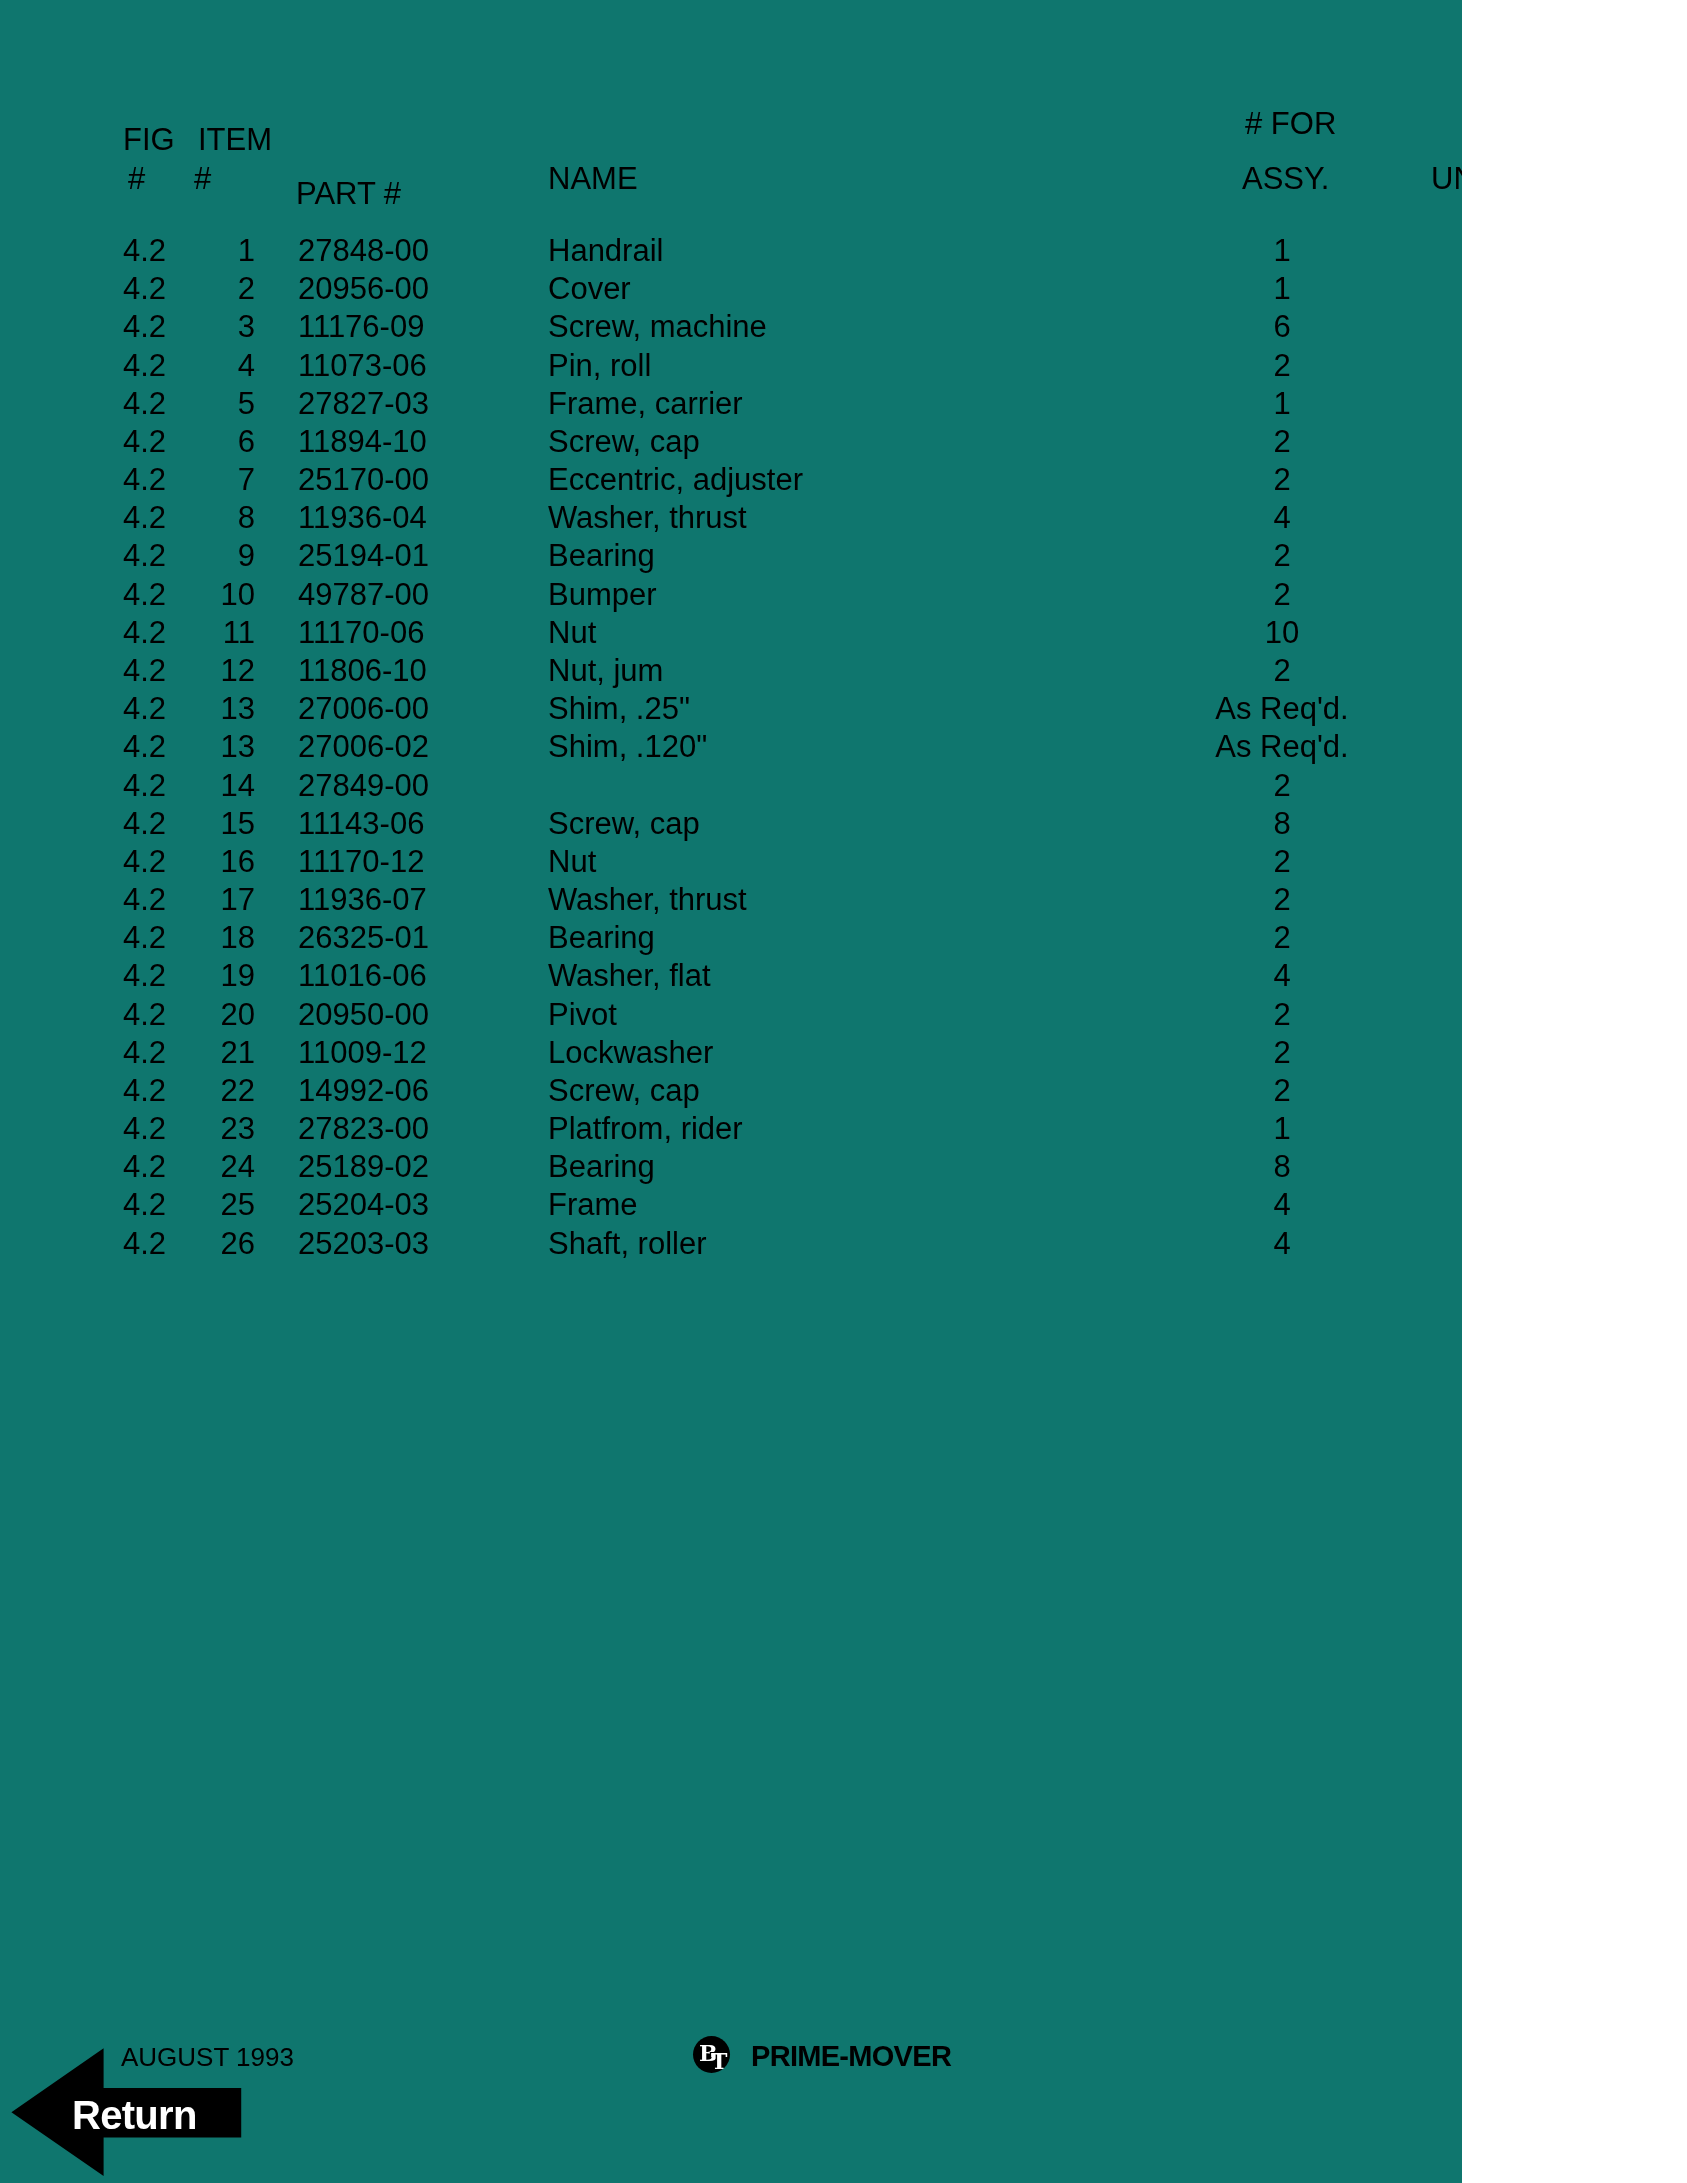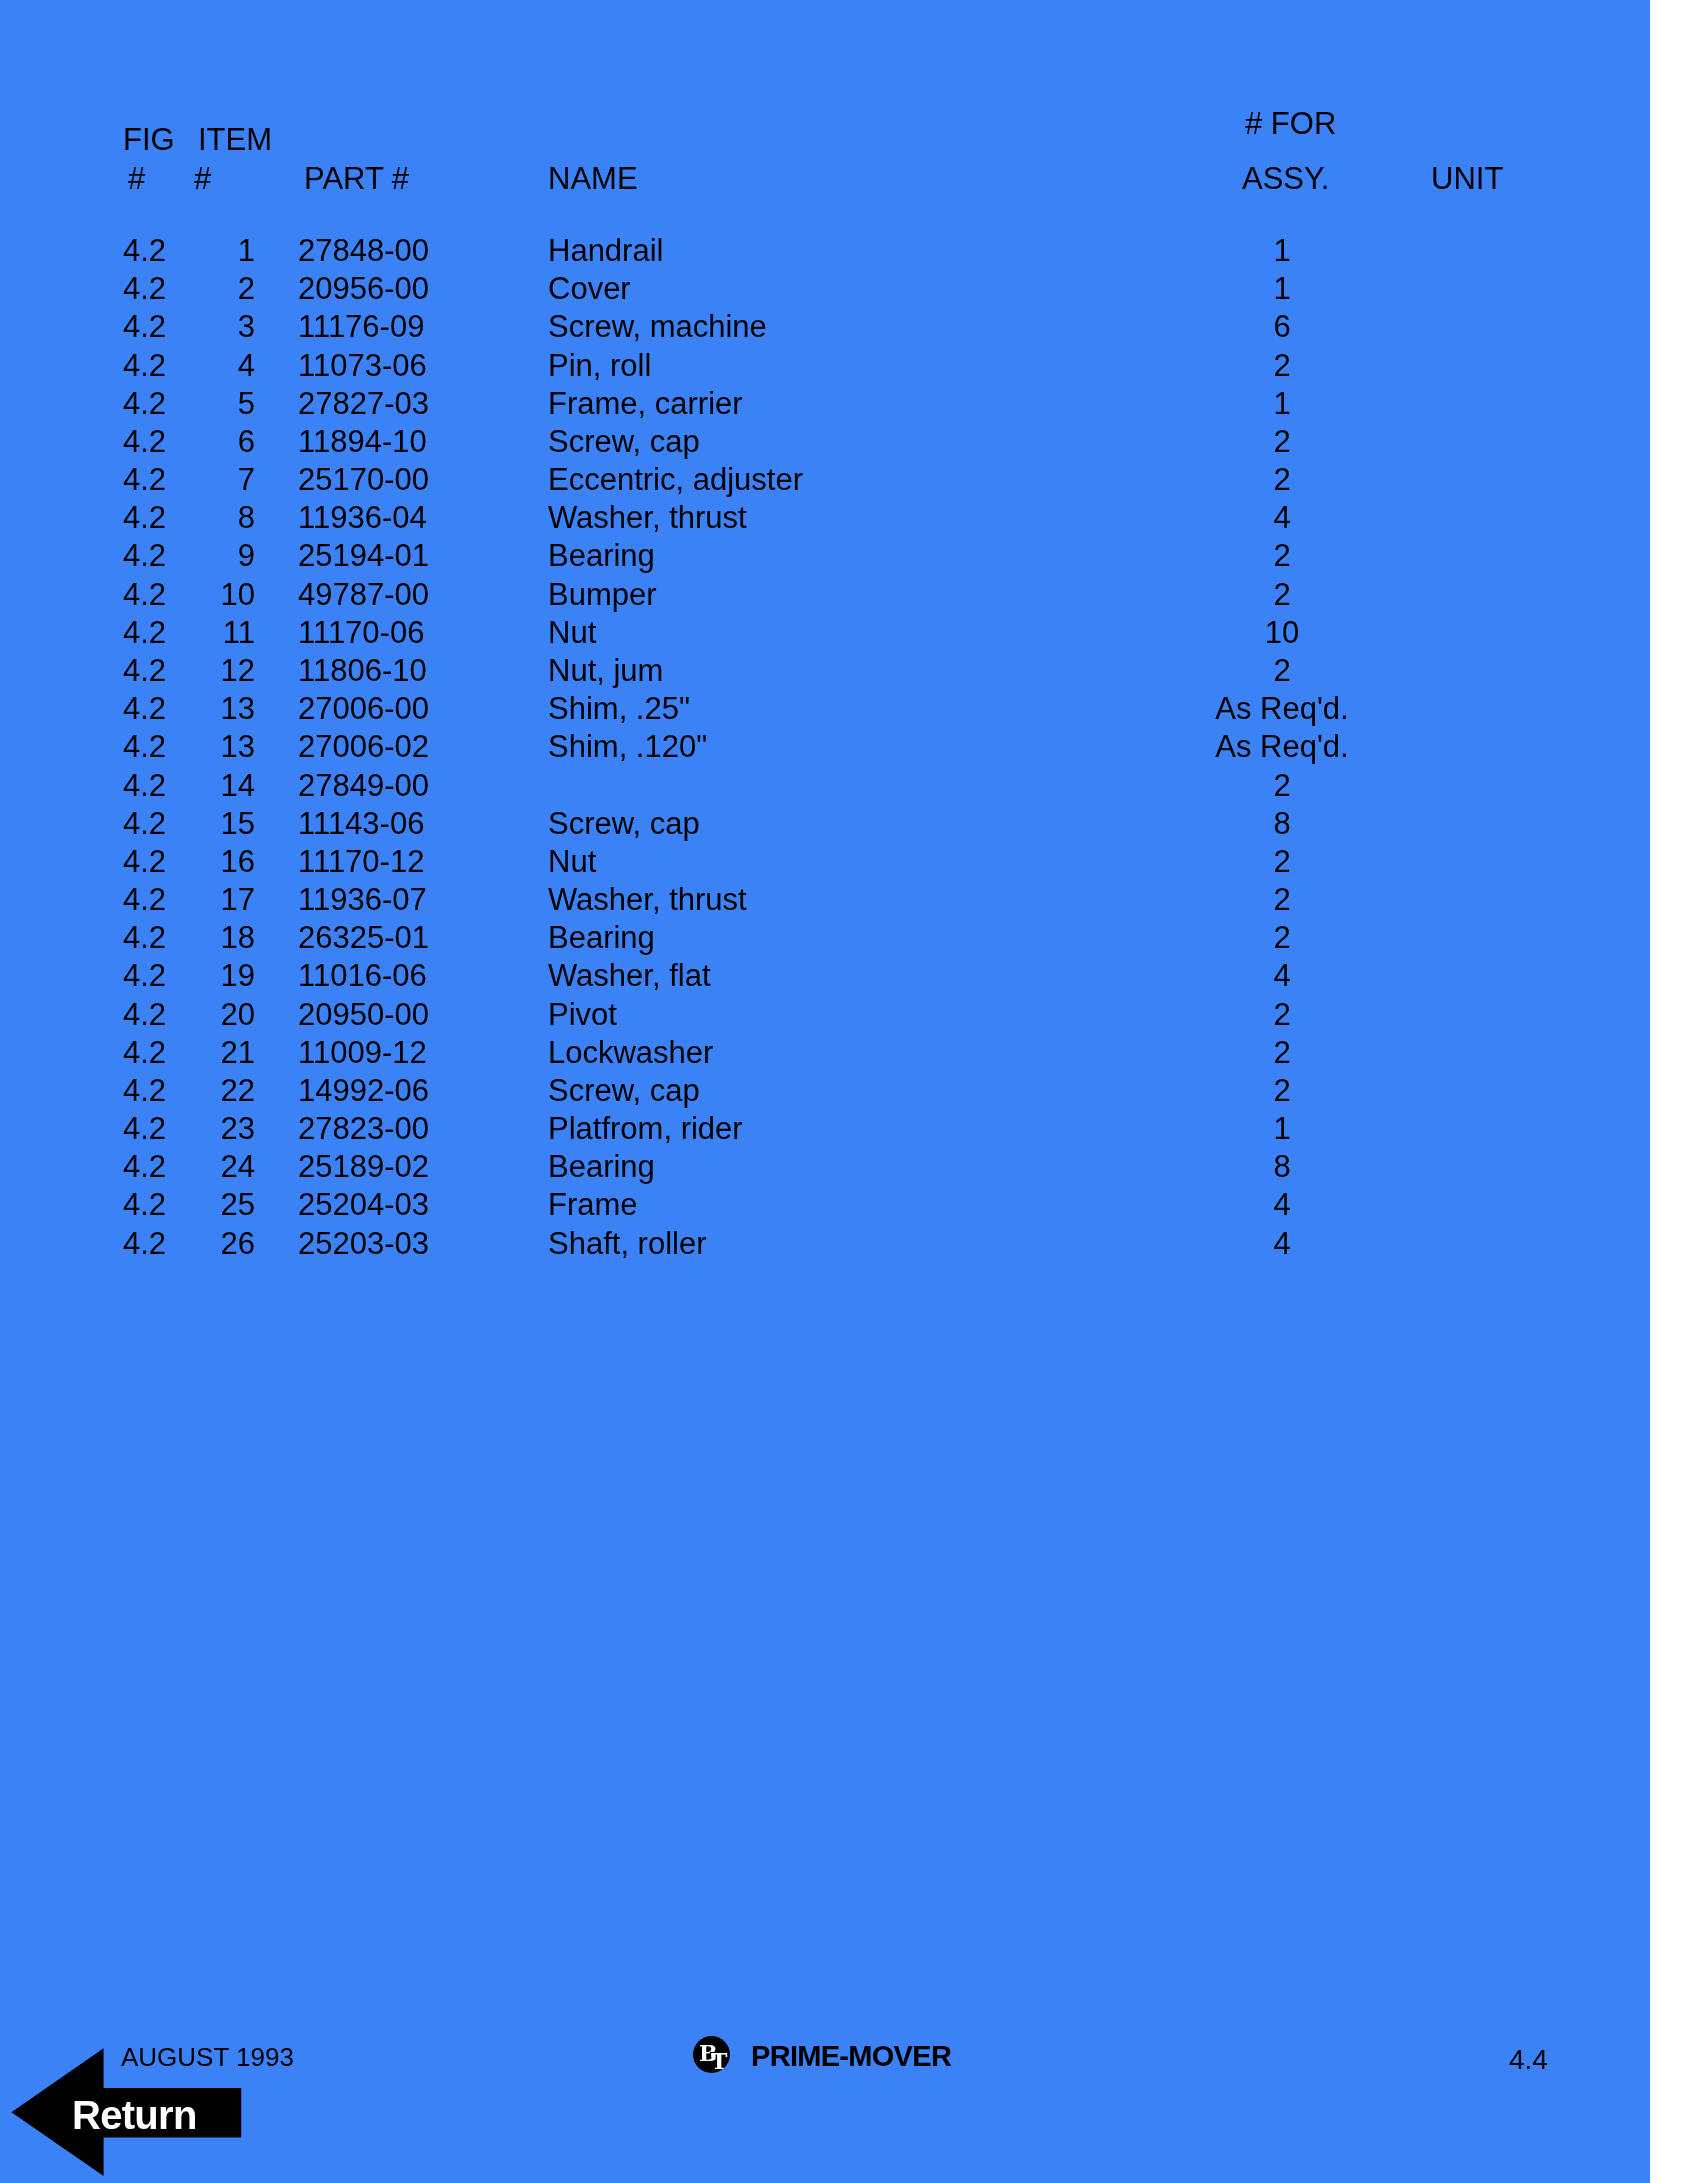--- a/index.html
+++ b/index.html
@@ -1,38 +1,38 @@
 <!DOCTYPE html>
 <html style="font-size:11px"><head>
 <meta charset="utf-8">
 <style>
   html,body { margin:0; padding:0; }
   .page {
-    position:relative; width:1650px; height:2183px;
-    background:#3b82f6; color:#000000;
+    position:relative; width:1462px; height:2183px;
+    background:#0f766e; color:#000000;
     font-family:"Liberation Sans", sans-serif;
     overflow:hidden;
   }
   .cell, .hdr {
     position:absolute; font-size:31px; line-height:32px; white-space:pre;
   }
   .t-row { position:absolute; left:0; width:1687px; height:32px; }
   .c-fig  { left:123px; }
   .c-item { left:172px; width:83px; text-align:right; }
   .c-part { left:298px; }
   .c-name { left:548px; }
   .c-qty  { left:1144px; width:276px; text-align:center; }
 
   
   .h-fig   { left:123px;  top:124px; }
   .h-item  { left:198px;  top:124px; }
   .h-for   { left:1245px; top:108px; }
   .h-fig2  { left:128px;  top:163px; }
   .h-item2 { left:194px;  top:163px; }
-  .h-part  { left:296px;  top:163px;margin-left:8px; }
+  .h-part  { left:296px;  top:178px; }
   .h-name  { left:548px;  top:163px; }
   .h-assy  { left:1242px; top:163px; }
   .h-unit  { left:1431px; top:163px; }
 
   
   .f-date {
     position:absolute; left:121px; top:2041px;
     font-size:26px; line-height:33px; z-index:1; white-space:pre;
   }
   .f-arrow-svg { position:absolute; left:0; top:2033px; z-index:2; }

